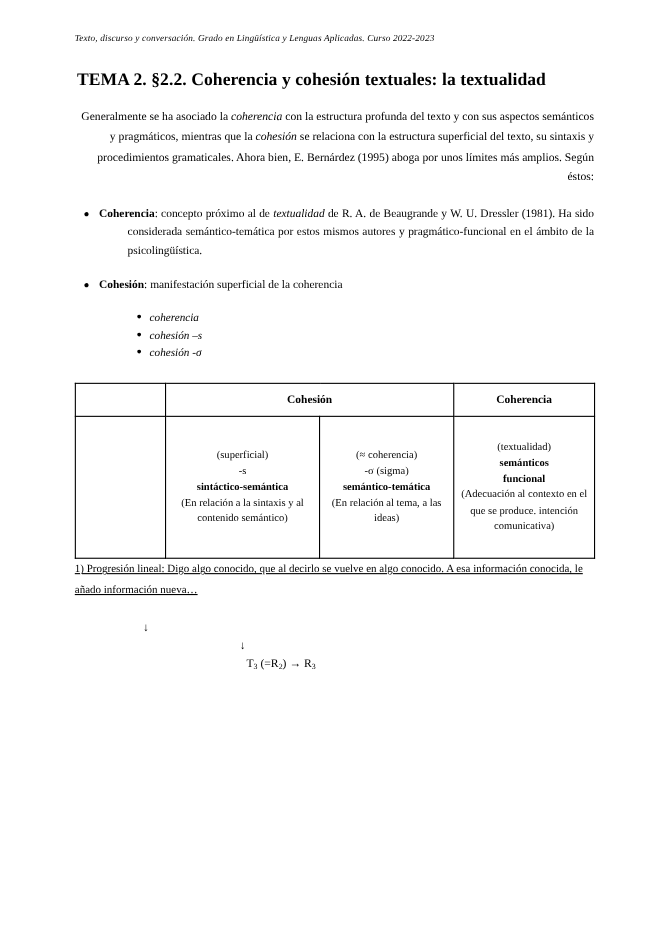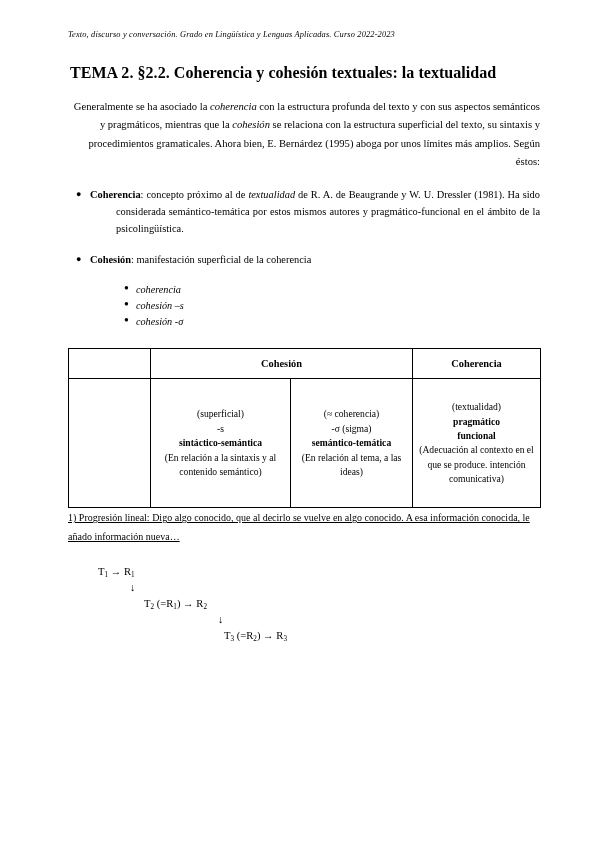--- a/index.html
+++ b/index.html
@@ -239,40 +239,34 @@
             <span class="cell-line">(En relación a la sintaxis y al contenido semántico)</span>
           </td>
           <td>
             <span class="cell-line">(≈ coherencia)</span>
             <span class="cell-line">-σ (sigma)</span>
             <span class="cell-line b">semántico-temática</span>
             <span class="cell-line">(En relación al tema, a las ideas)</span>
           </td>
           <td>
             <span class="cell-line">(textualidad)</span>
-            <span class="cell-line b">pragmático</span>
+            <span class="cell-line b">semánticos</span>
             <span class="cell-line b">funcional</span>
             <span class="cell-line">(Adecuación al contexto en el que se produce. intención comunicativa)</span>
           </td>
         </tr>
       </tbody>
     </table>
 
 
     <p class="par-lineal">1) Progresión lineal: Digo algo conocido, que al decirlo se vuelve en algo conocido. A esa información conocida, le añado información nueva…</p>
 
     <div class="diagram">
-      <span class="drow" style="padding-left:30px;">
-        <span class="txt">T<sub>1</sub> <span>→</span> R<sub>1</sub></span>
-      </span>
       <span class="drow" style="padding-left:62px;">
         <span class="txt">↓</span>
-      </span>
-      <span class="drow" style="padding-left:76px;">
-        <span class="txt">T<sub>2</sub> (=R<sub>1</sub>) <span>→</span> R<sub>2</sub></span>
       </span>
       <span class="drow" style="padding-left:150px;">
         <span class="txt">↓</span>
       </span>
       <span class="drow" style="padding-left:156px;">
         <span class="txt">T<sub>3</sub> (=R<sub>2</sub>) <span>→</span> R<sub>3</sub></span>
       </span>
     </div>
 
   </div>

